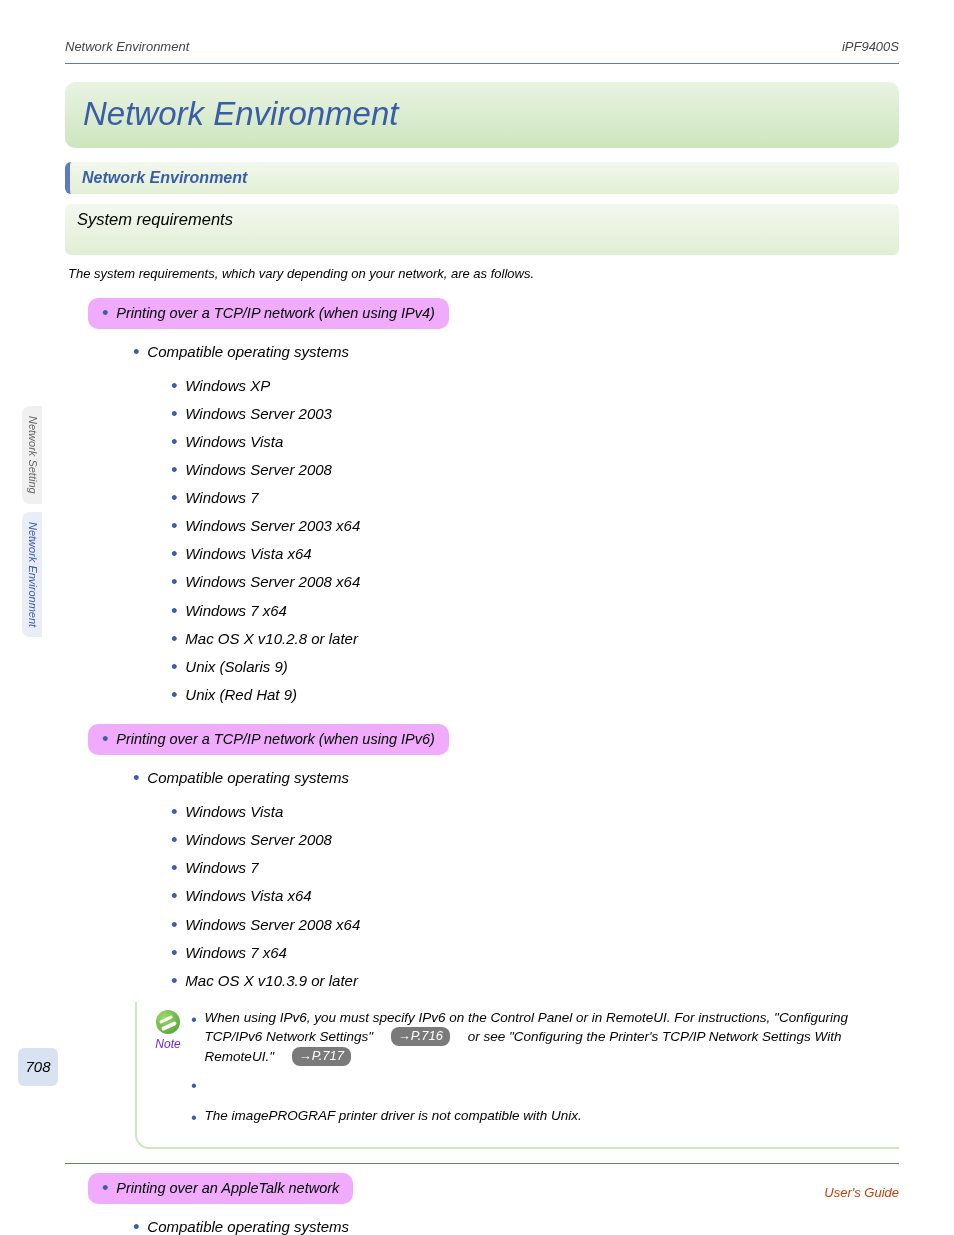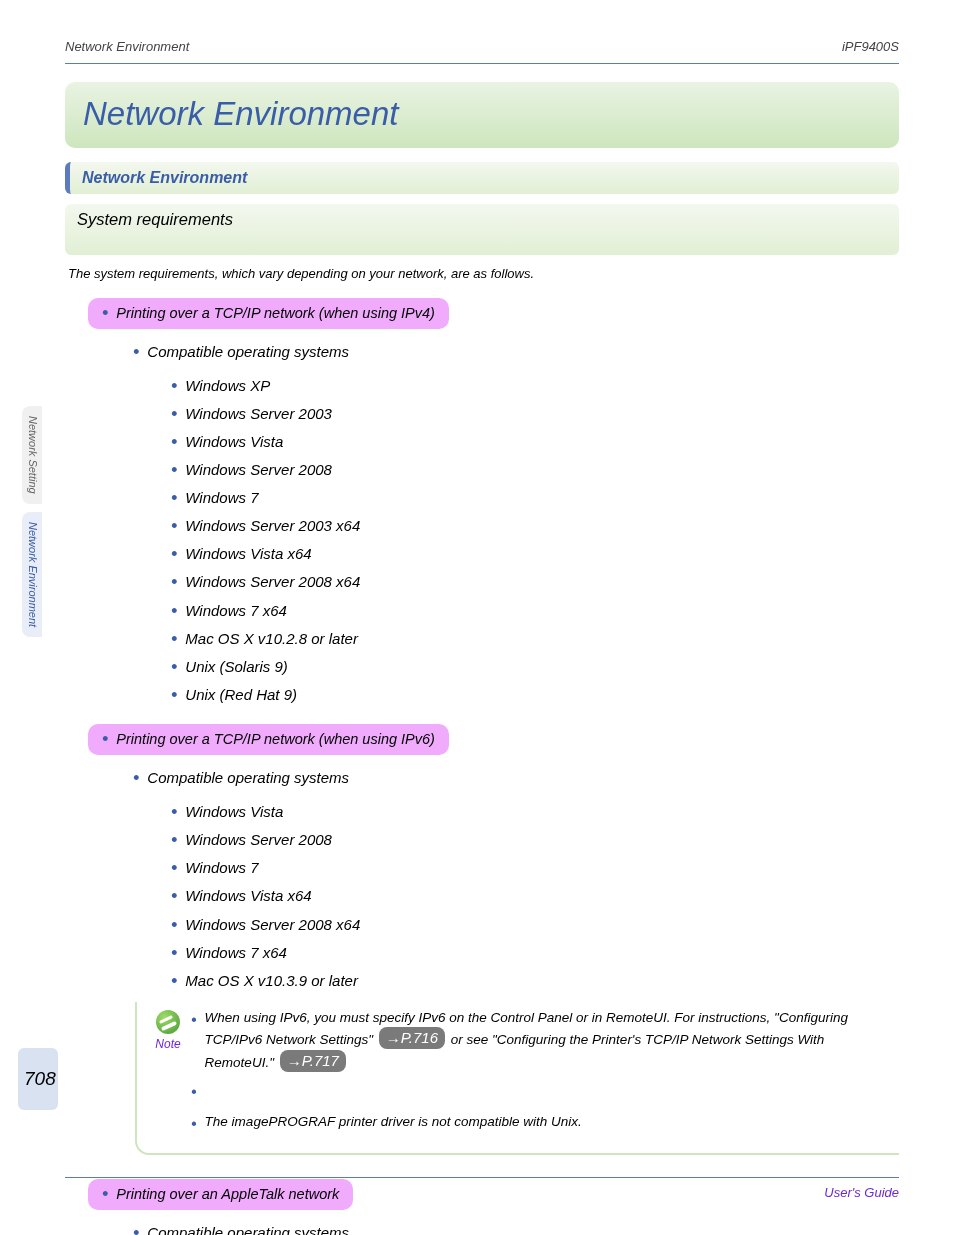--- a/index.html
+++ b/index.html
@@ -141,23 +141,23 @@
     font-size: 16px;
     margin: 0 8px 0 0;
     flex-shrink: 0;
   }
   .page-link {
     display: inline-block;
     background: #7a7a7a;
     color: #fff;
     border-radius: 8px;
     padding: 0 7px;
-    font-size: 15px;
+    font-size: 13px;
     vertical-align: 1px;
-    margin: 0 2px;
+    margin: 0 14px;
   }
   .side-tabs {
     position: absolute;
     left: 22px;
     top: 406px;
     width: 22px;
   }
   .vtab {
     writing-mode: vertical-rl;
     font-size: 11px;
@@ -171,35 +171,35 @@
   .vtab.active {
     color: #3a5da8;
     background: #e8edf7;
   }
   .page-num {
     position: absolute;
     left: 18px;
     top: 1048px;
     background: #d9e2f1;
     border-radius: 6px;
-    padding: 17px 6px;
-    font-size: 19px;
+    padding: 8px 6px;
+    font-size: 15px;
     text-align: center;
     width: 40px;
   }
   .footer {
     position: absolute;
     bottom: 32px;
     left: 65px;
     right: 55px;
     border-top: 1px solid #5c7abd;
-    padding-top: 6px;
+    padding-top: 20px;
     text-align: right;
     font-size: 13px;
-    color: #6d28d9;
+    color: #c2410c;
   }
   .spacer { height: 14px; }
 </style>
 </head>
 <body>
 
 <div class="page">
   <div class="hdr">
     <span>Network Environment</span>
     <span>iPF9400S</span>

